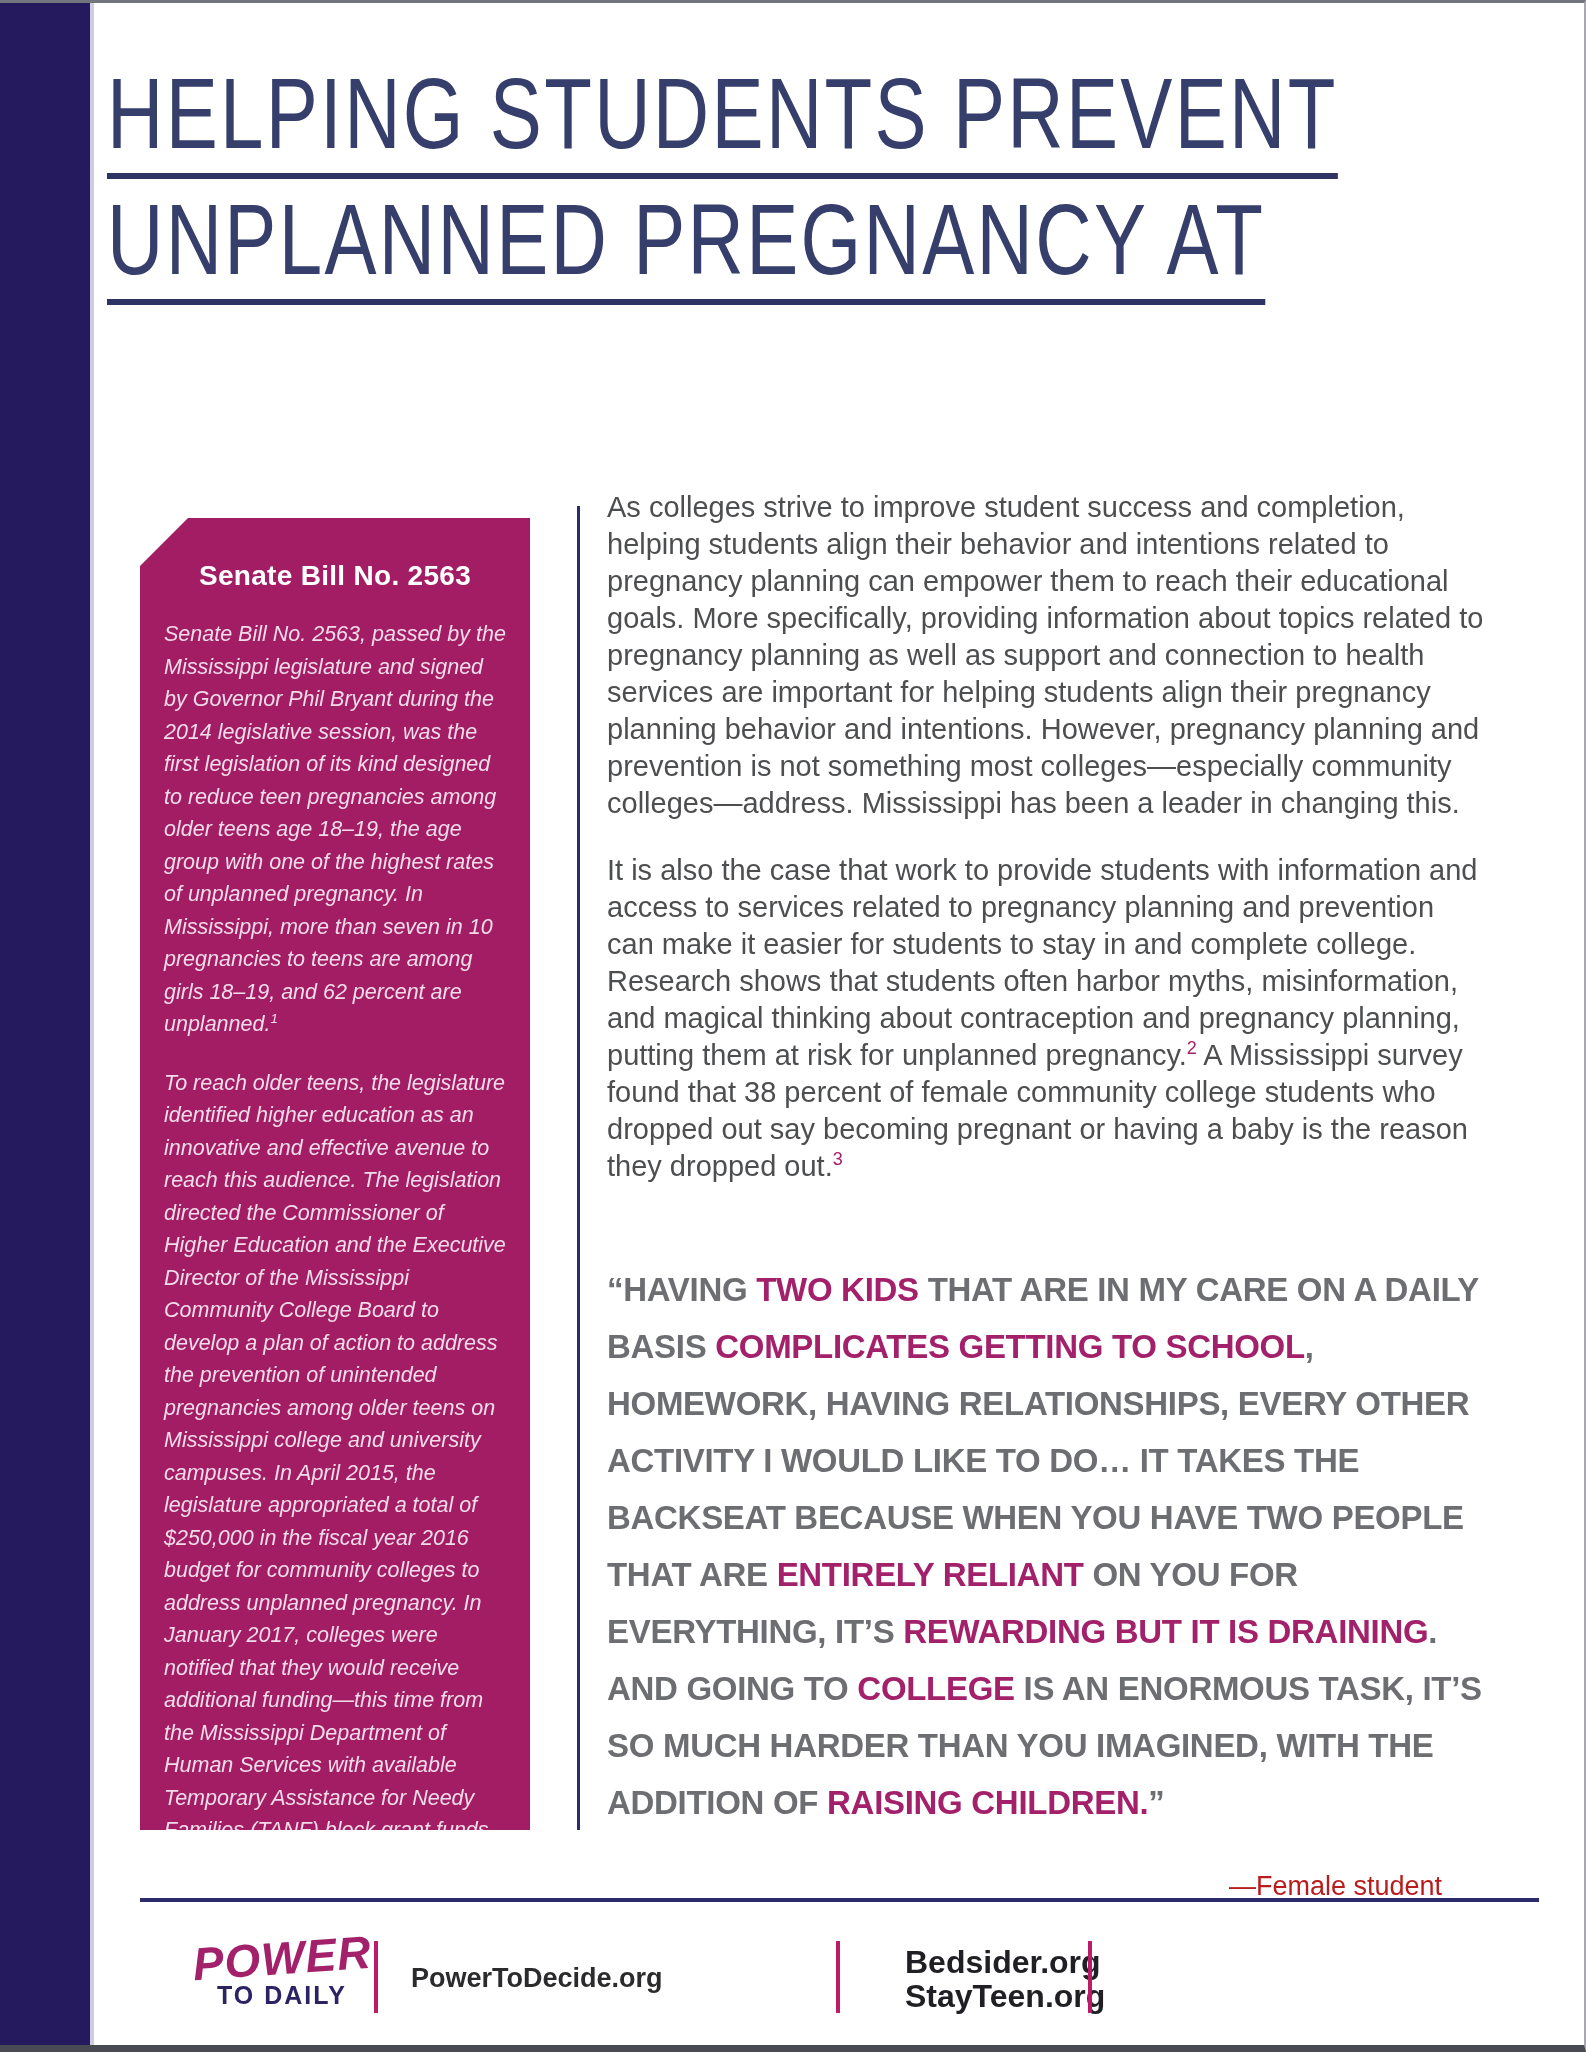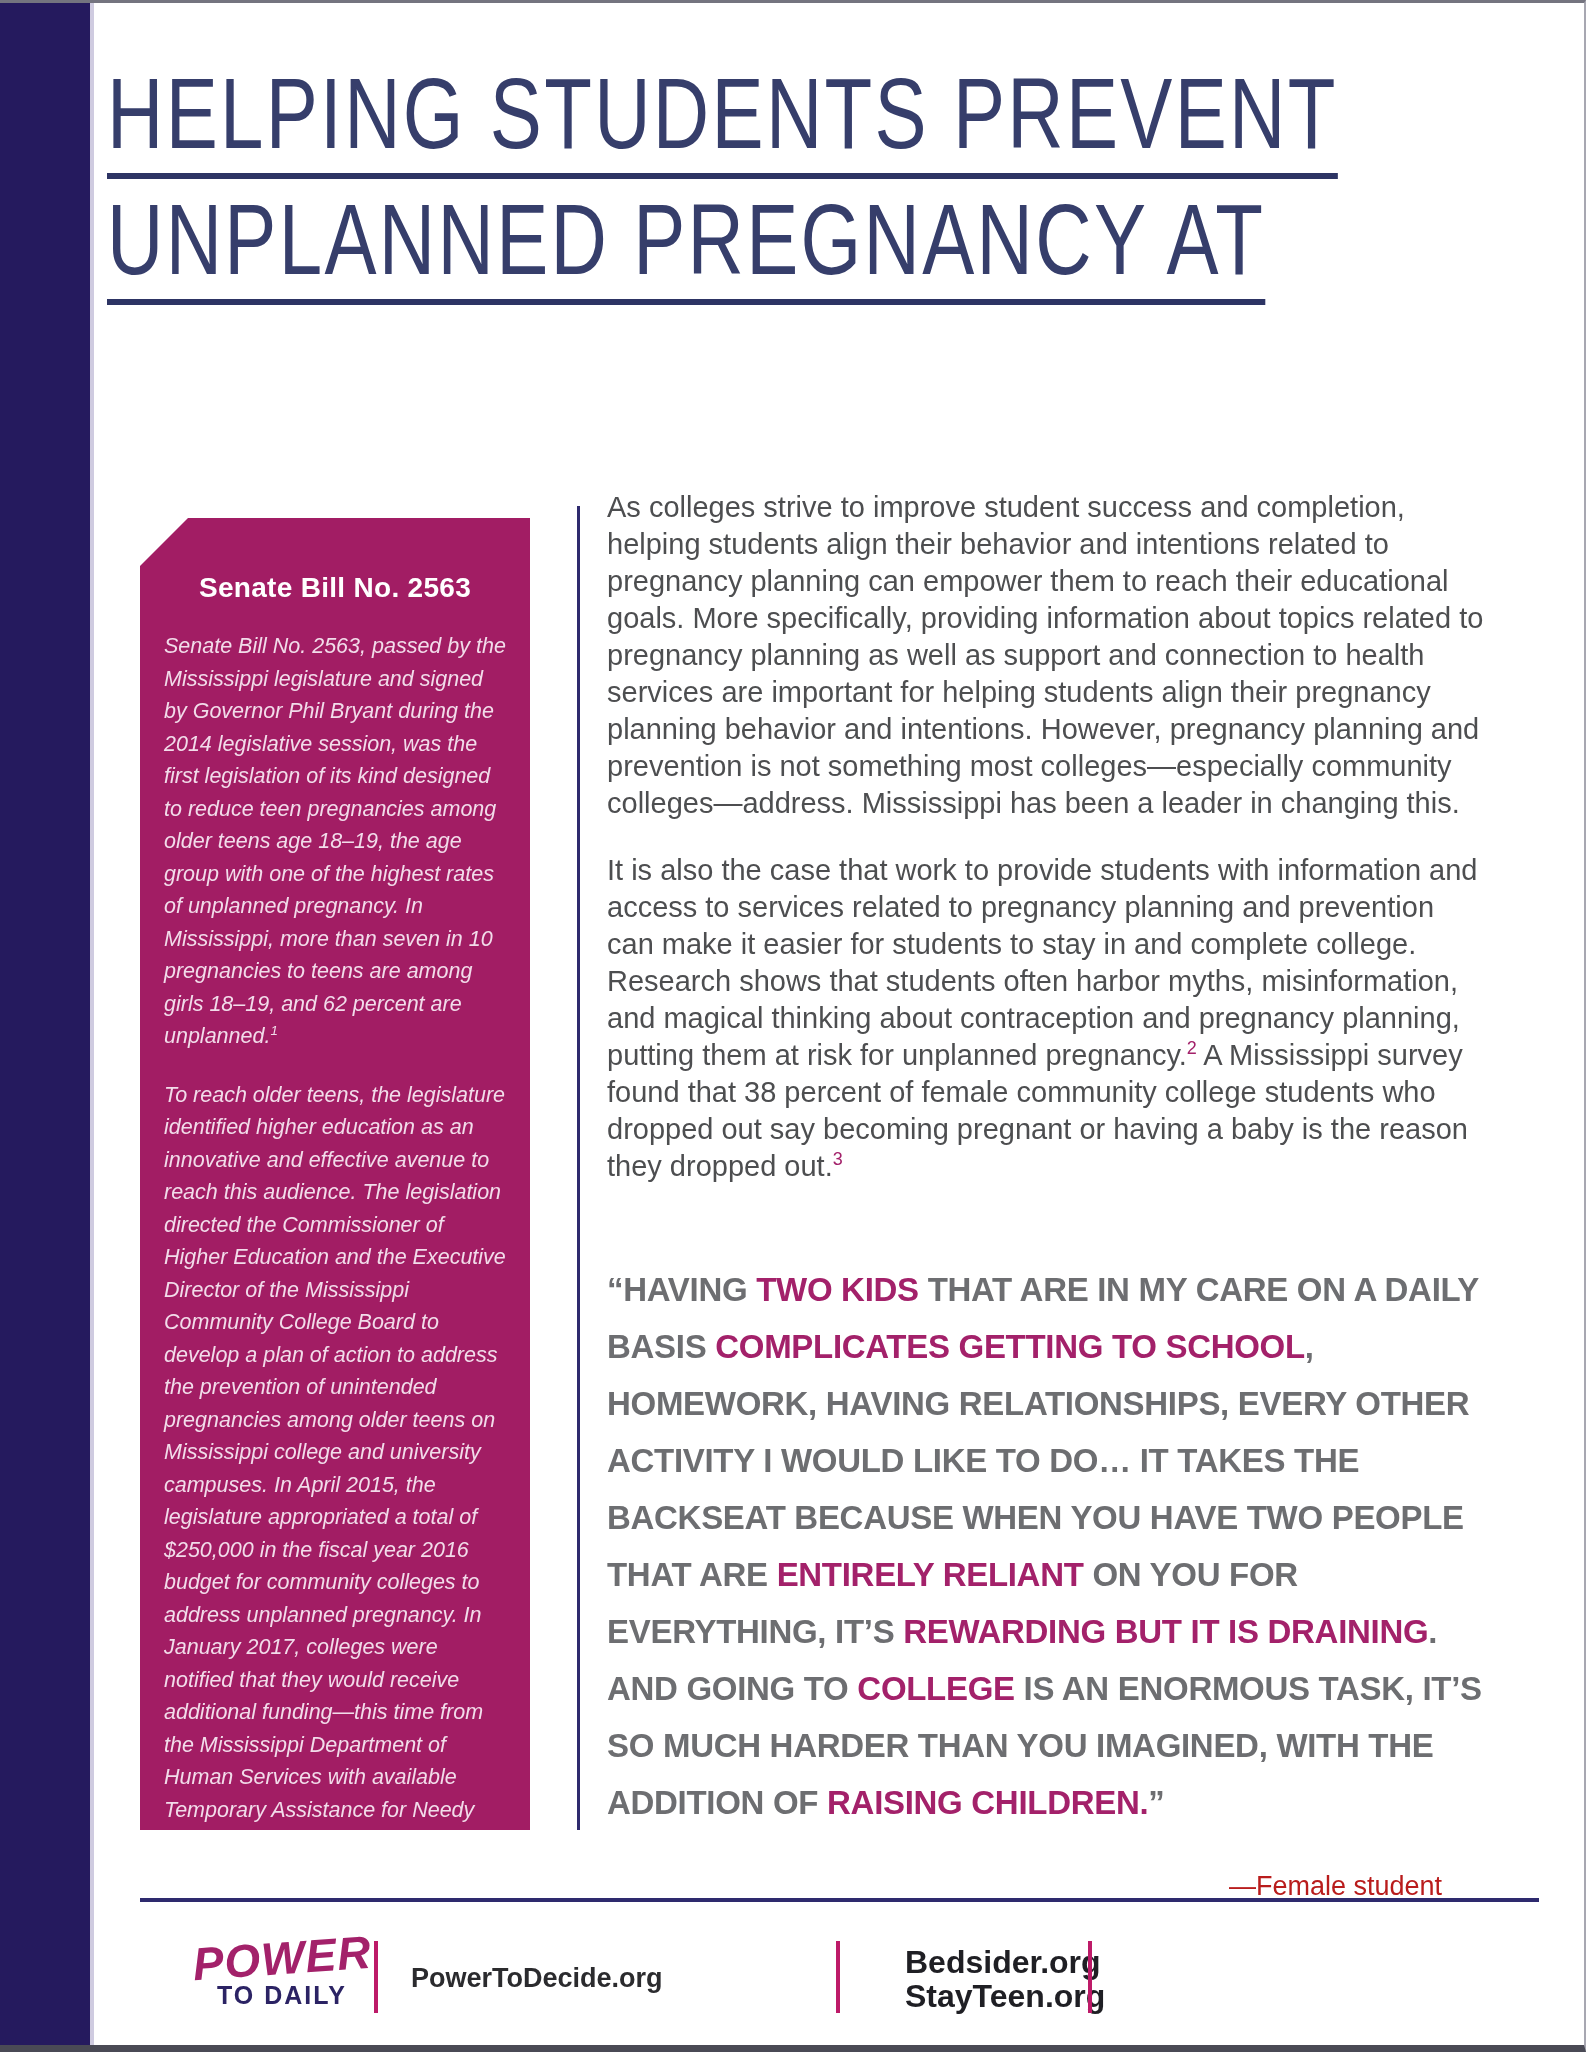--- a/index.html
+++ b/index.html
@@ -35,21 +35,21 @@
   .title-line-wrap{display:block;}
   
   .sidebox{
     position:absolute;left:140px;top:515px;width:390px;height:1312px;
     background:#a21d64;
     clip-path:polygon(48px 0, 100% 0, 100% 100%, 0 100%, 0 48px);
     box-sizing:border-box;
     padding:38px 24px 0 24px;
   }
   .sidebox h2{
-    margin:16px;text-align:center;
+    margin:4px;text-align:center;
     font-size:28px;font-weight:bold;color:#ffffff;letter-spacing:0.3px;
   }
   .sidebox p{
     margin:26px 0 0 0;
     font-size:21.5px;line-height:32.5px;color:#f2dcea;font-weight:400;font-style:italic;
   }
   .sidebox p .sup{font-size:0.62em;vertical-align:super;line-height:0;}
   
   .vdivider{
     position:absolute;left:577px;top:503px;width:3px;height:1324px;

